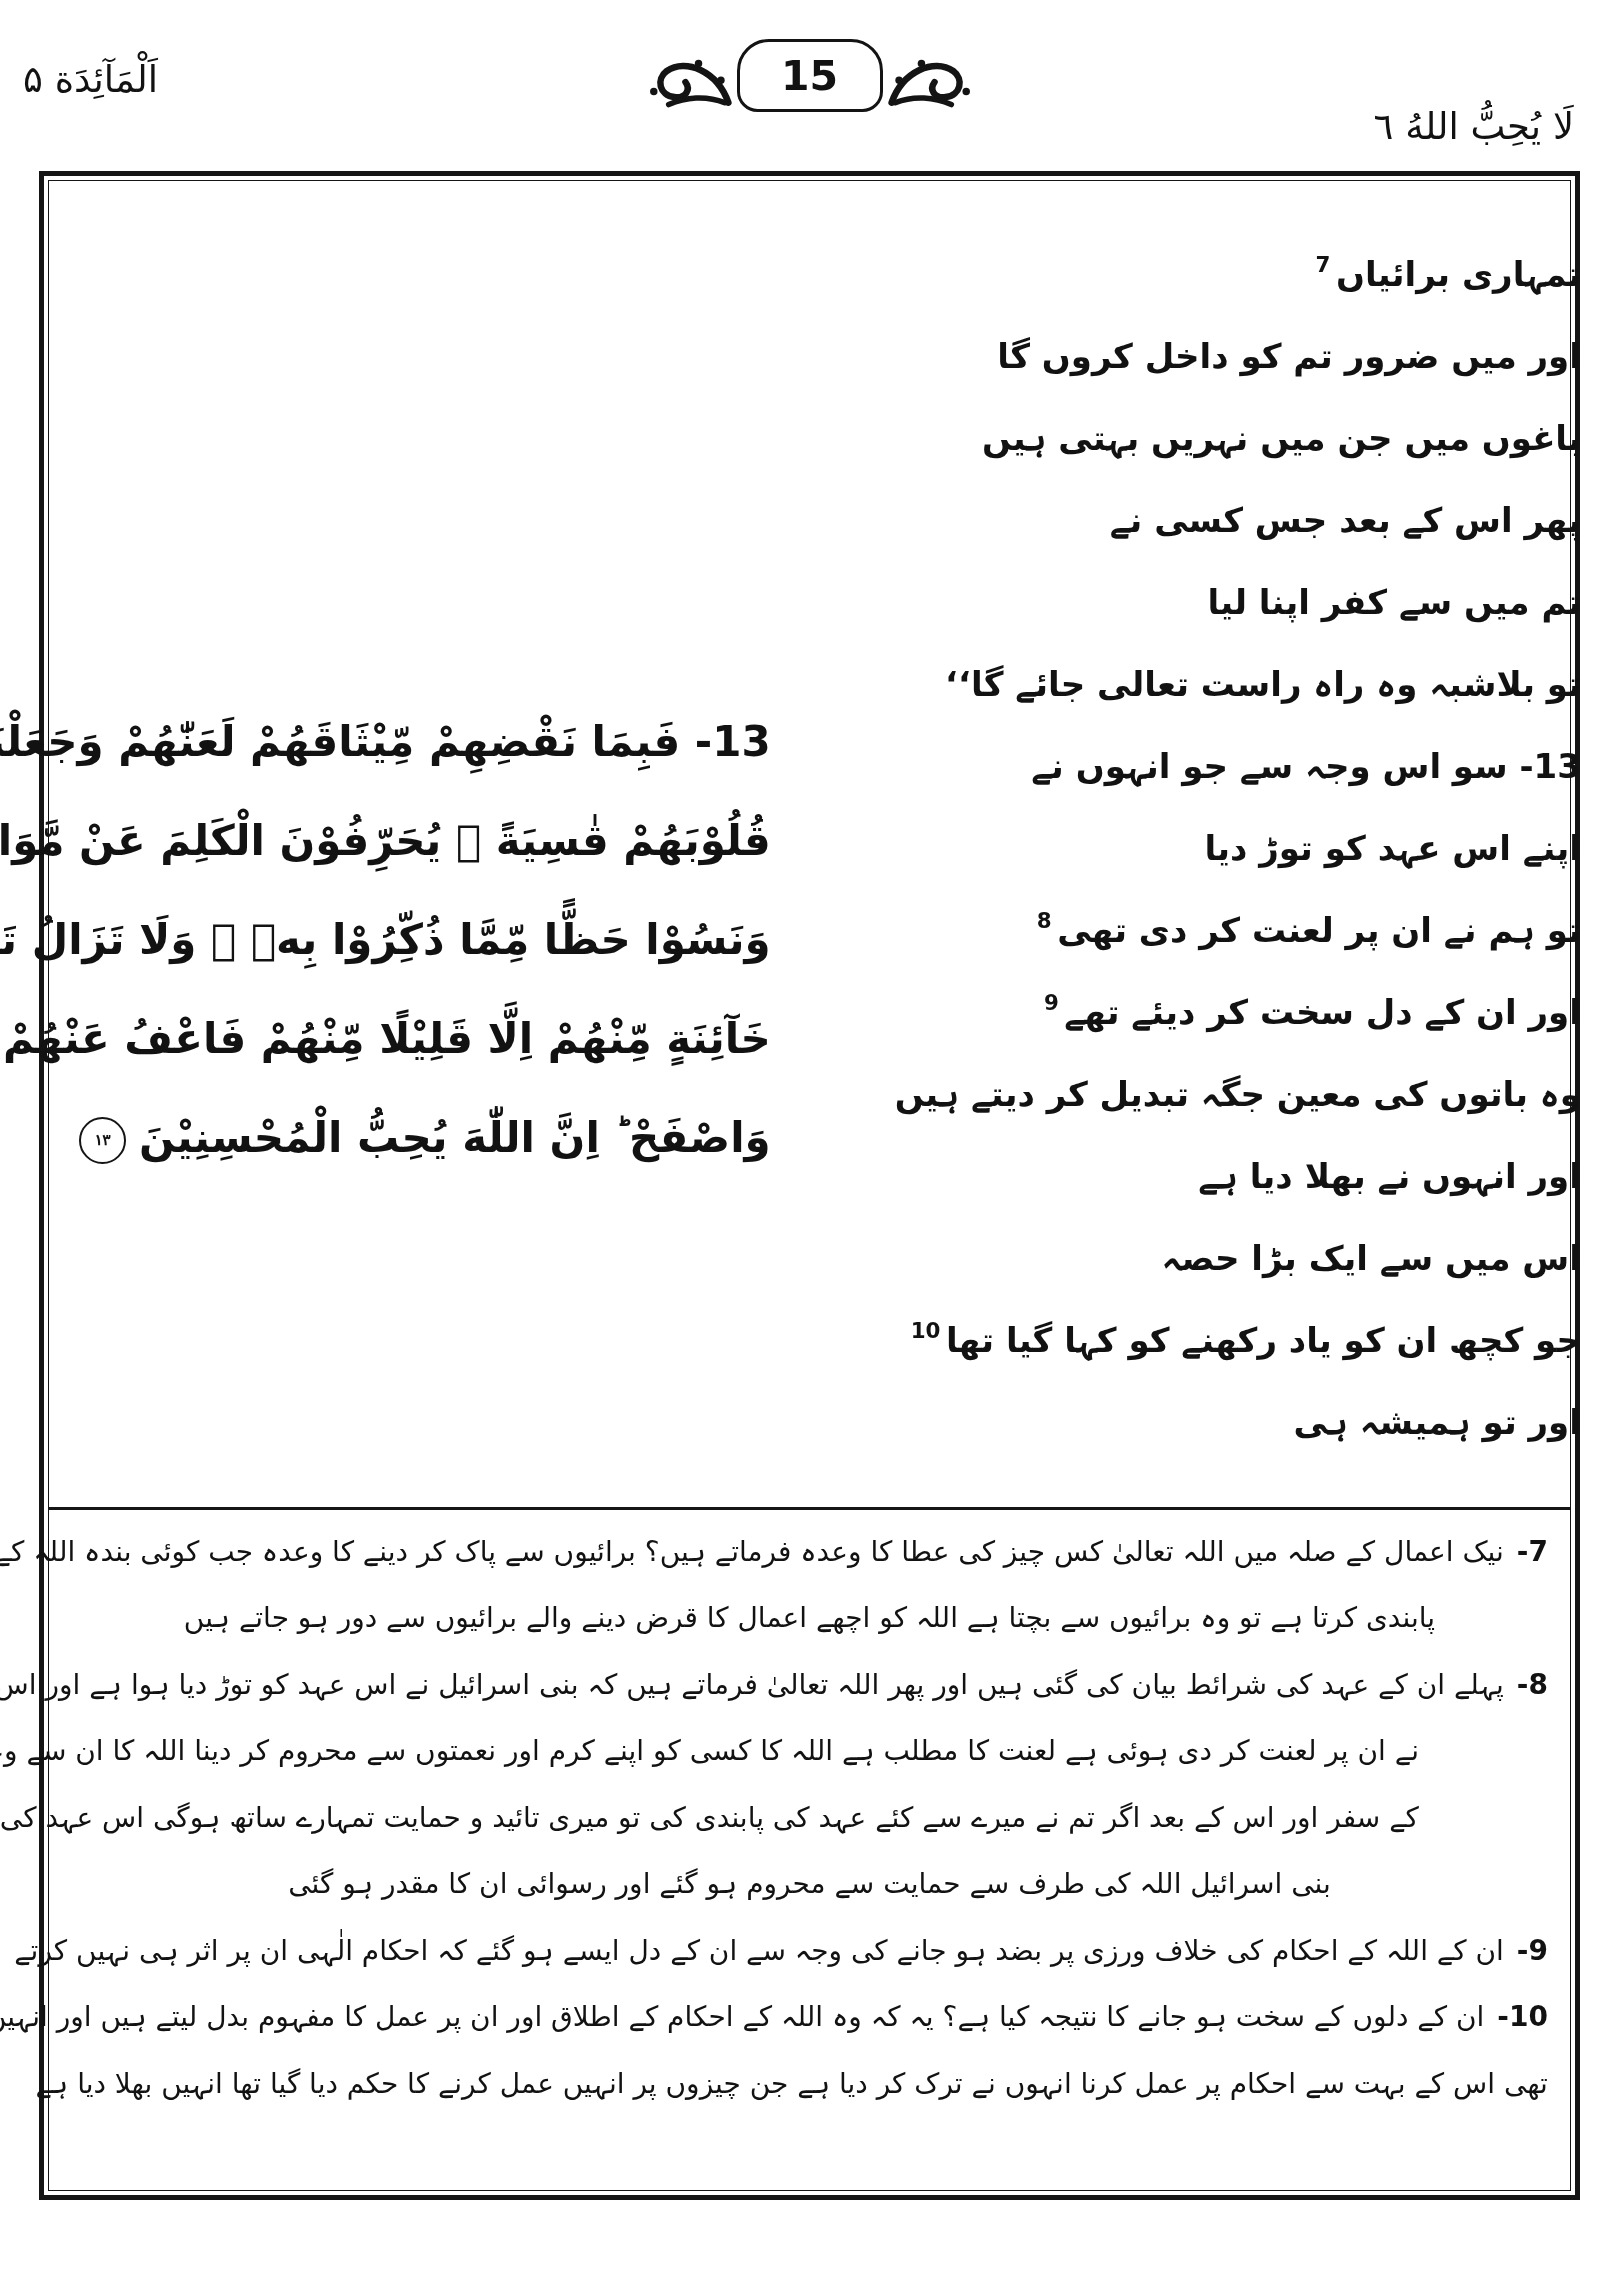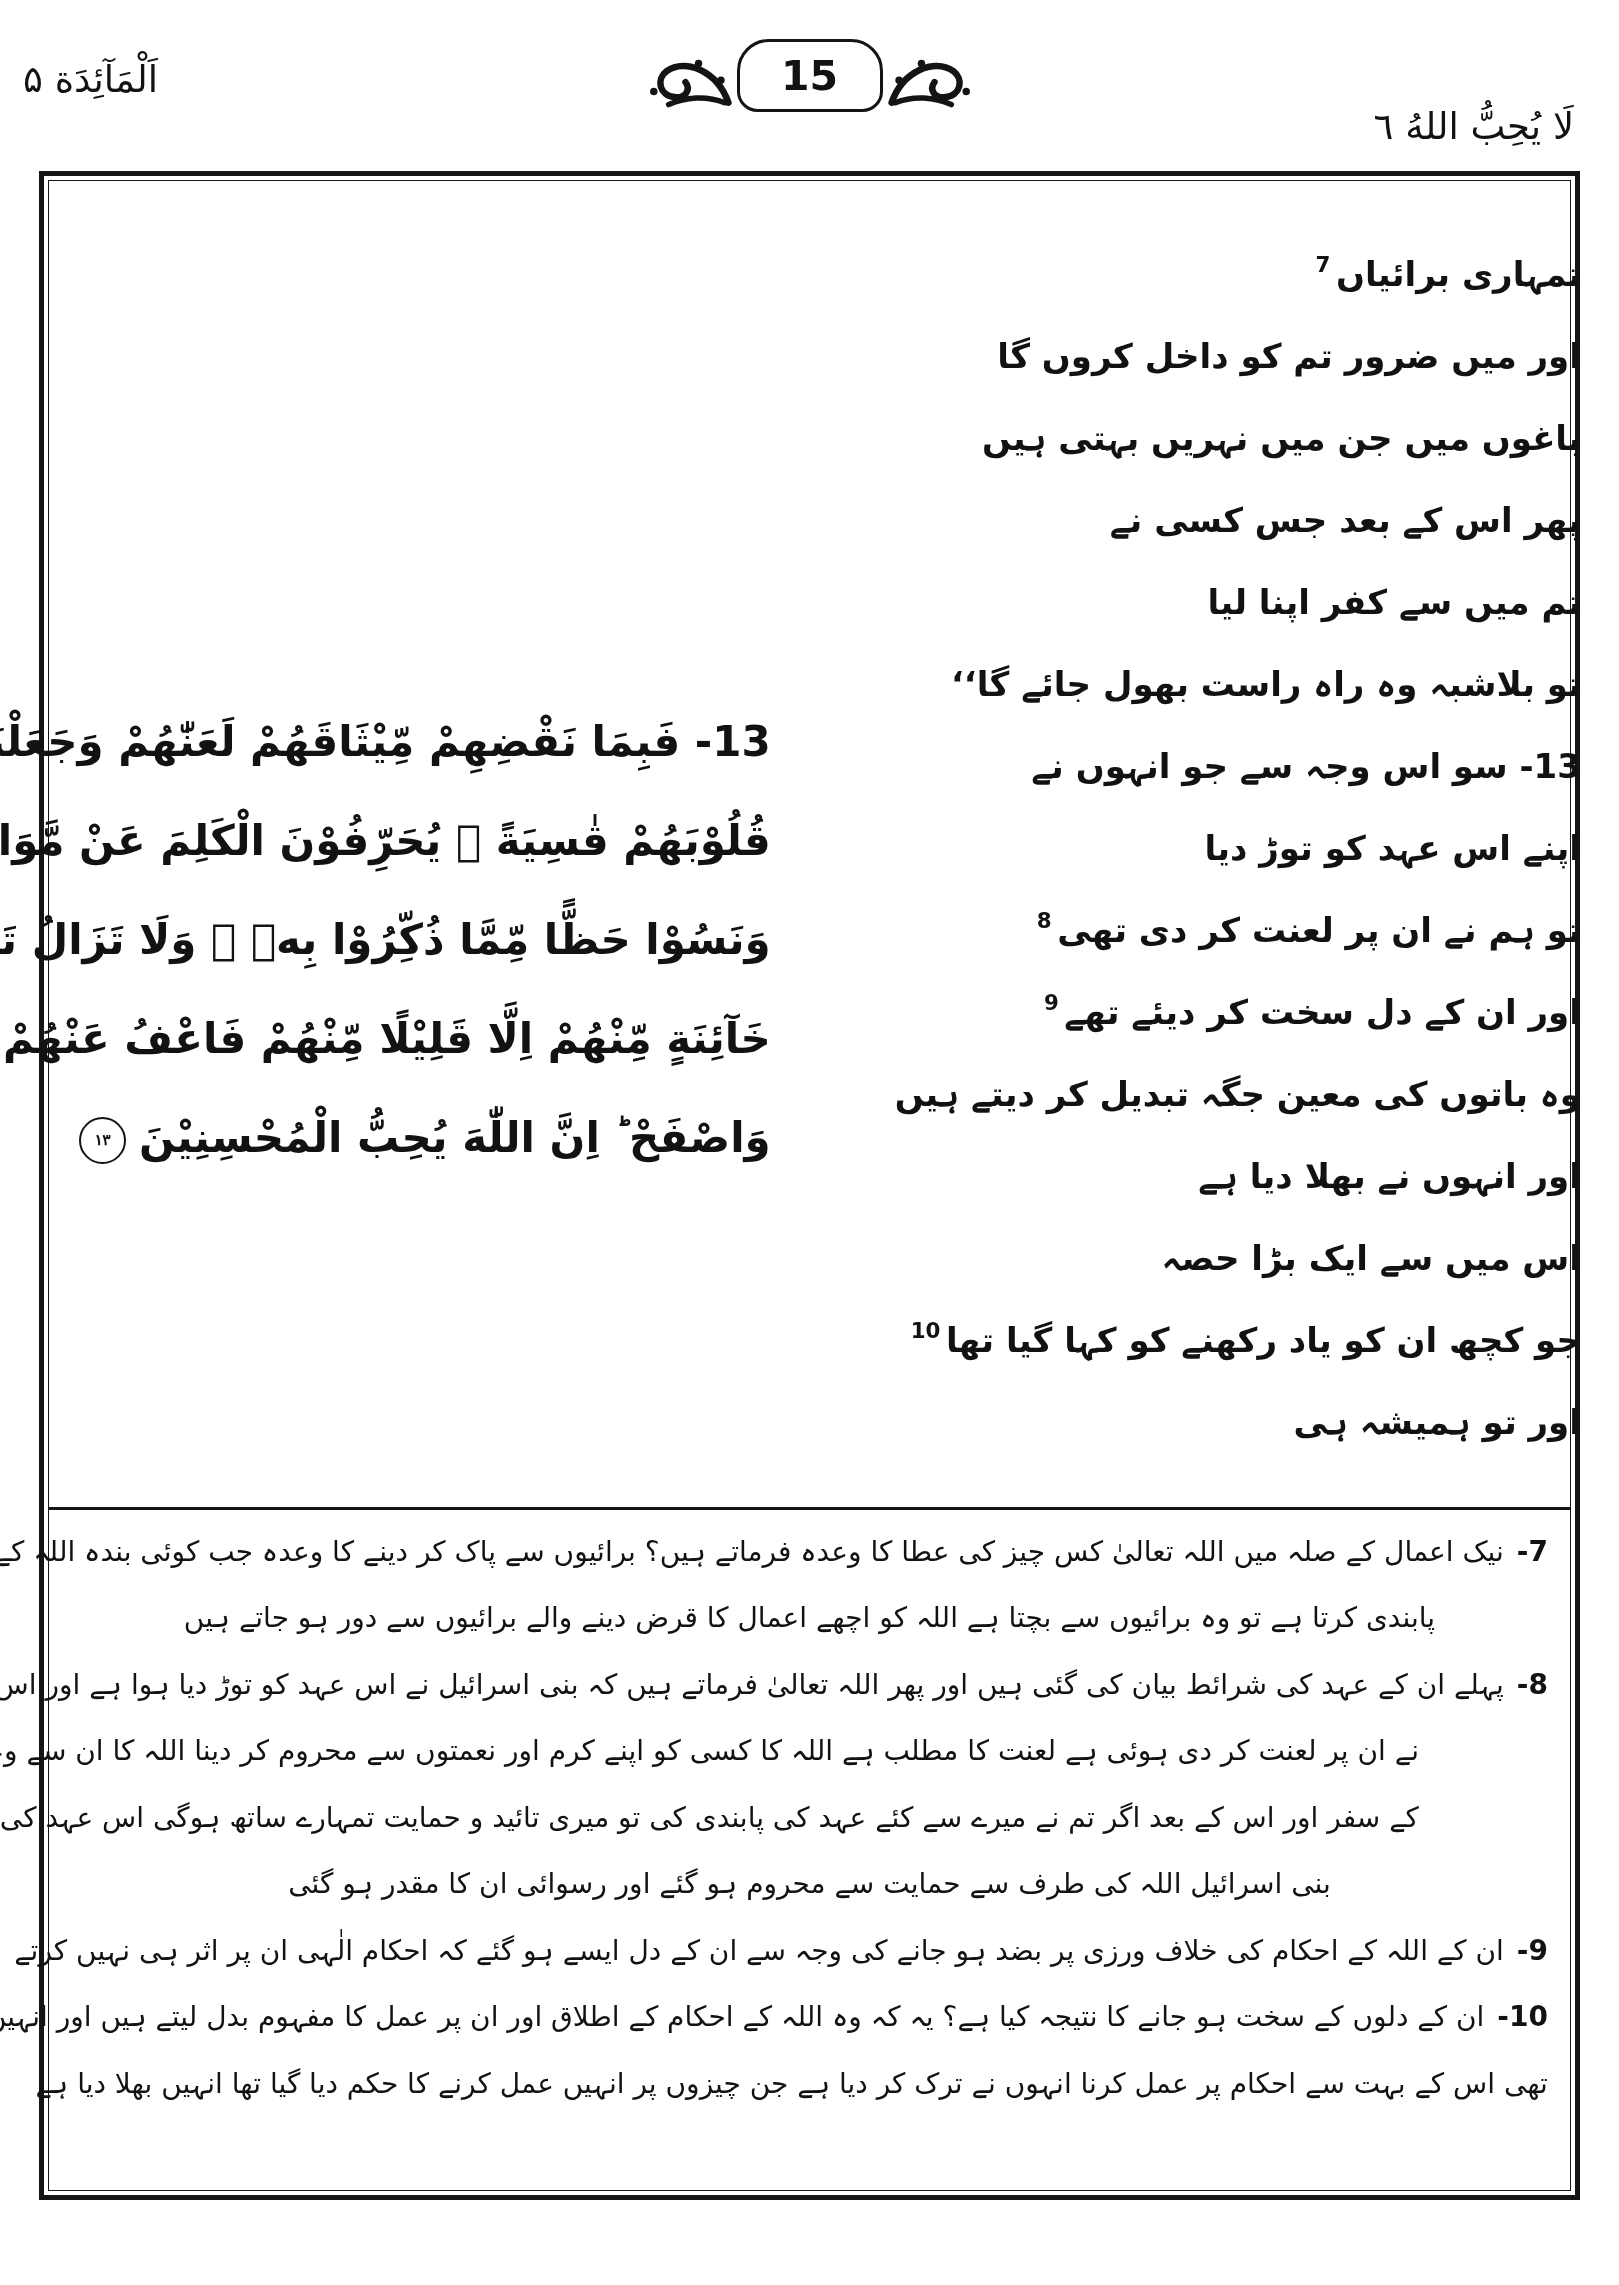--- a/index.html
+++ b/index.html
@@ -135,21 +135,21 @@
           <div class="u-line">
             <span>باغوں میں جن میں نہریں بہتی ہیں</span>
           </div>
           <div class="u-line">
             <span>پھر اس کے بعد جس کسی نے</span>
           </div>
           <div class="u-line">
             <span>تم میں سے کفر اپنا لیا</span>
           </div>
           <div class="u-line">
-            <span>تو بلاشبہ وہ راہ راست بھول جائے گا‘‘</span>
+            <span>تو بلاشبہ وہ راہ راست تعالی جائے گا‘‘</span>
           </div>
           <div class="u-line">
             <span>13- سو اس وجہ سے جو انہوں نے</span>
           </div>
           <div class="u-line">
             <span>اپنے اس عہد کو توڑ دیا</span>
           </div>
           <div class="u-line">
             <span>تو ہم نے ان پر لعنت کر دی تھی</span>
             <sup>8</sup>

